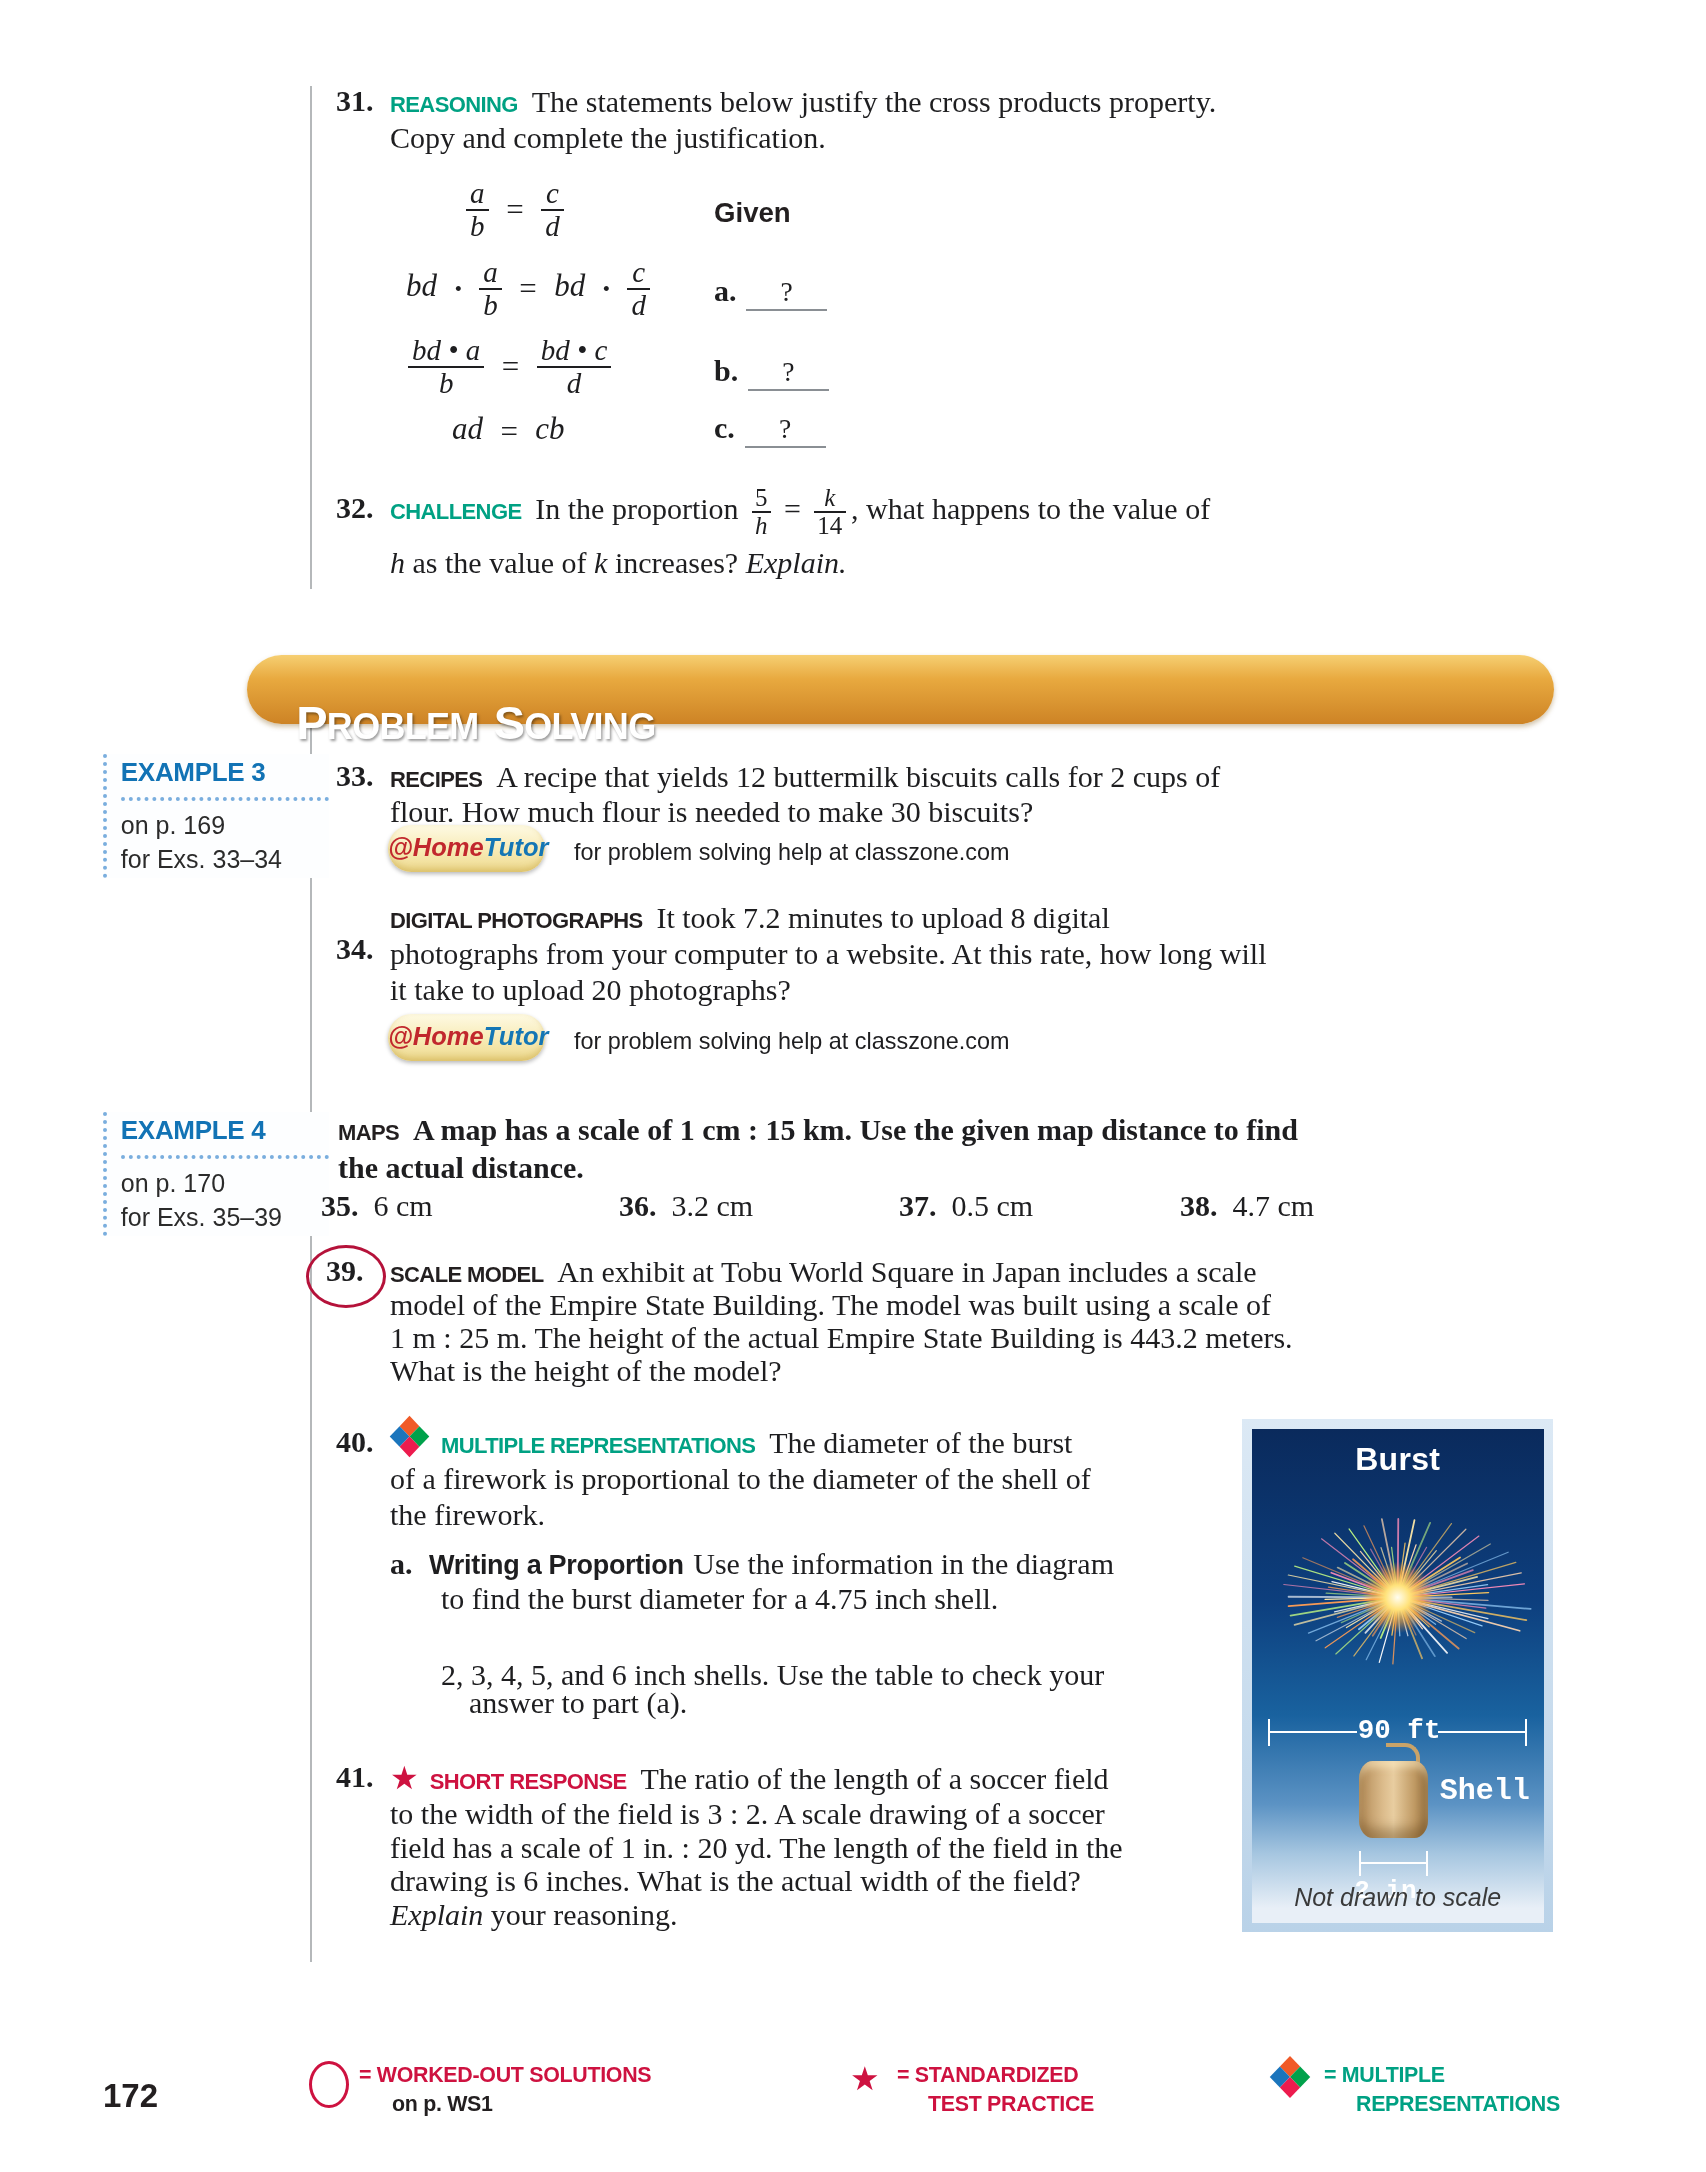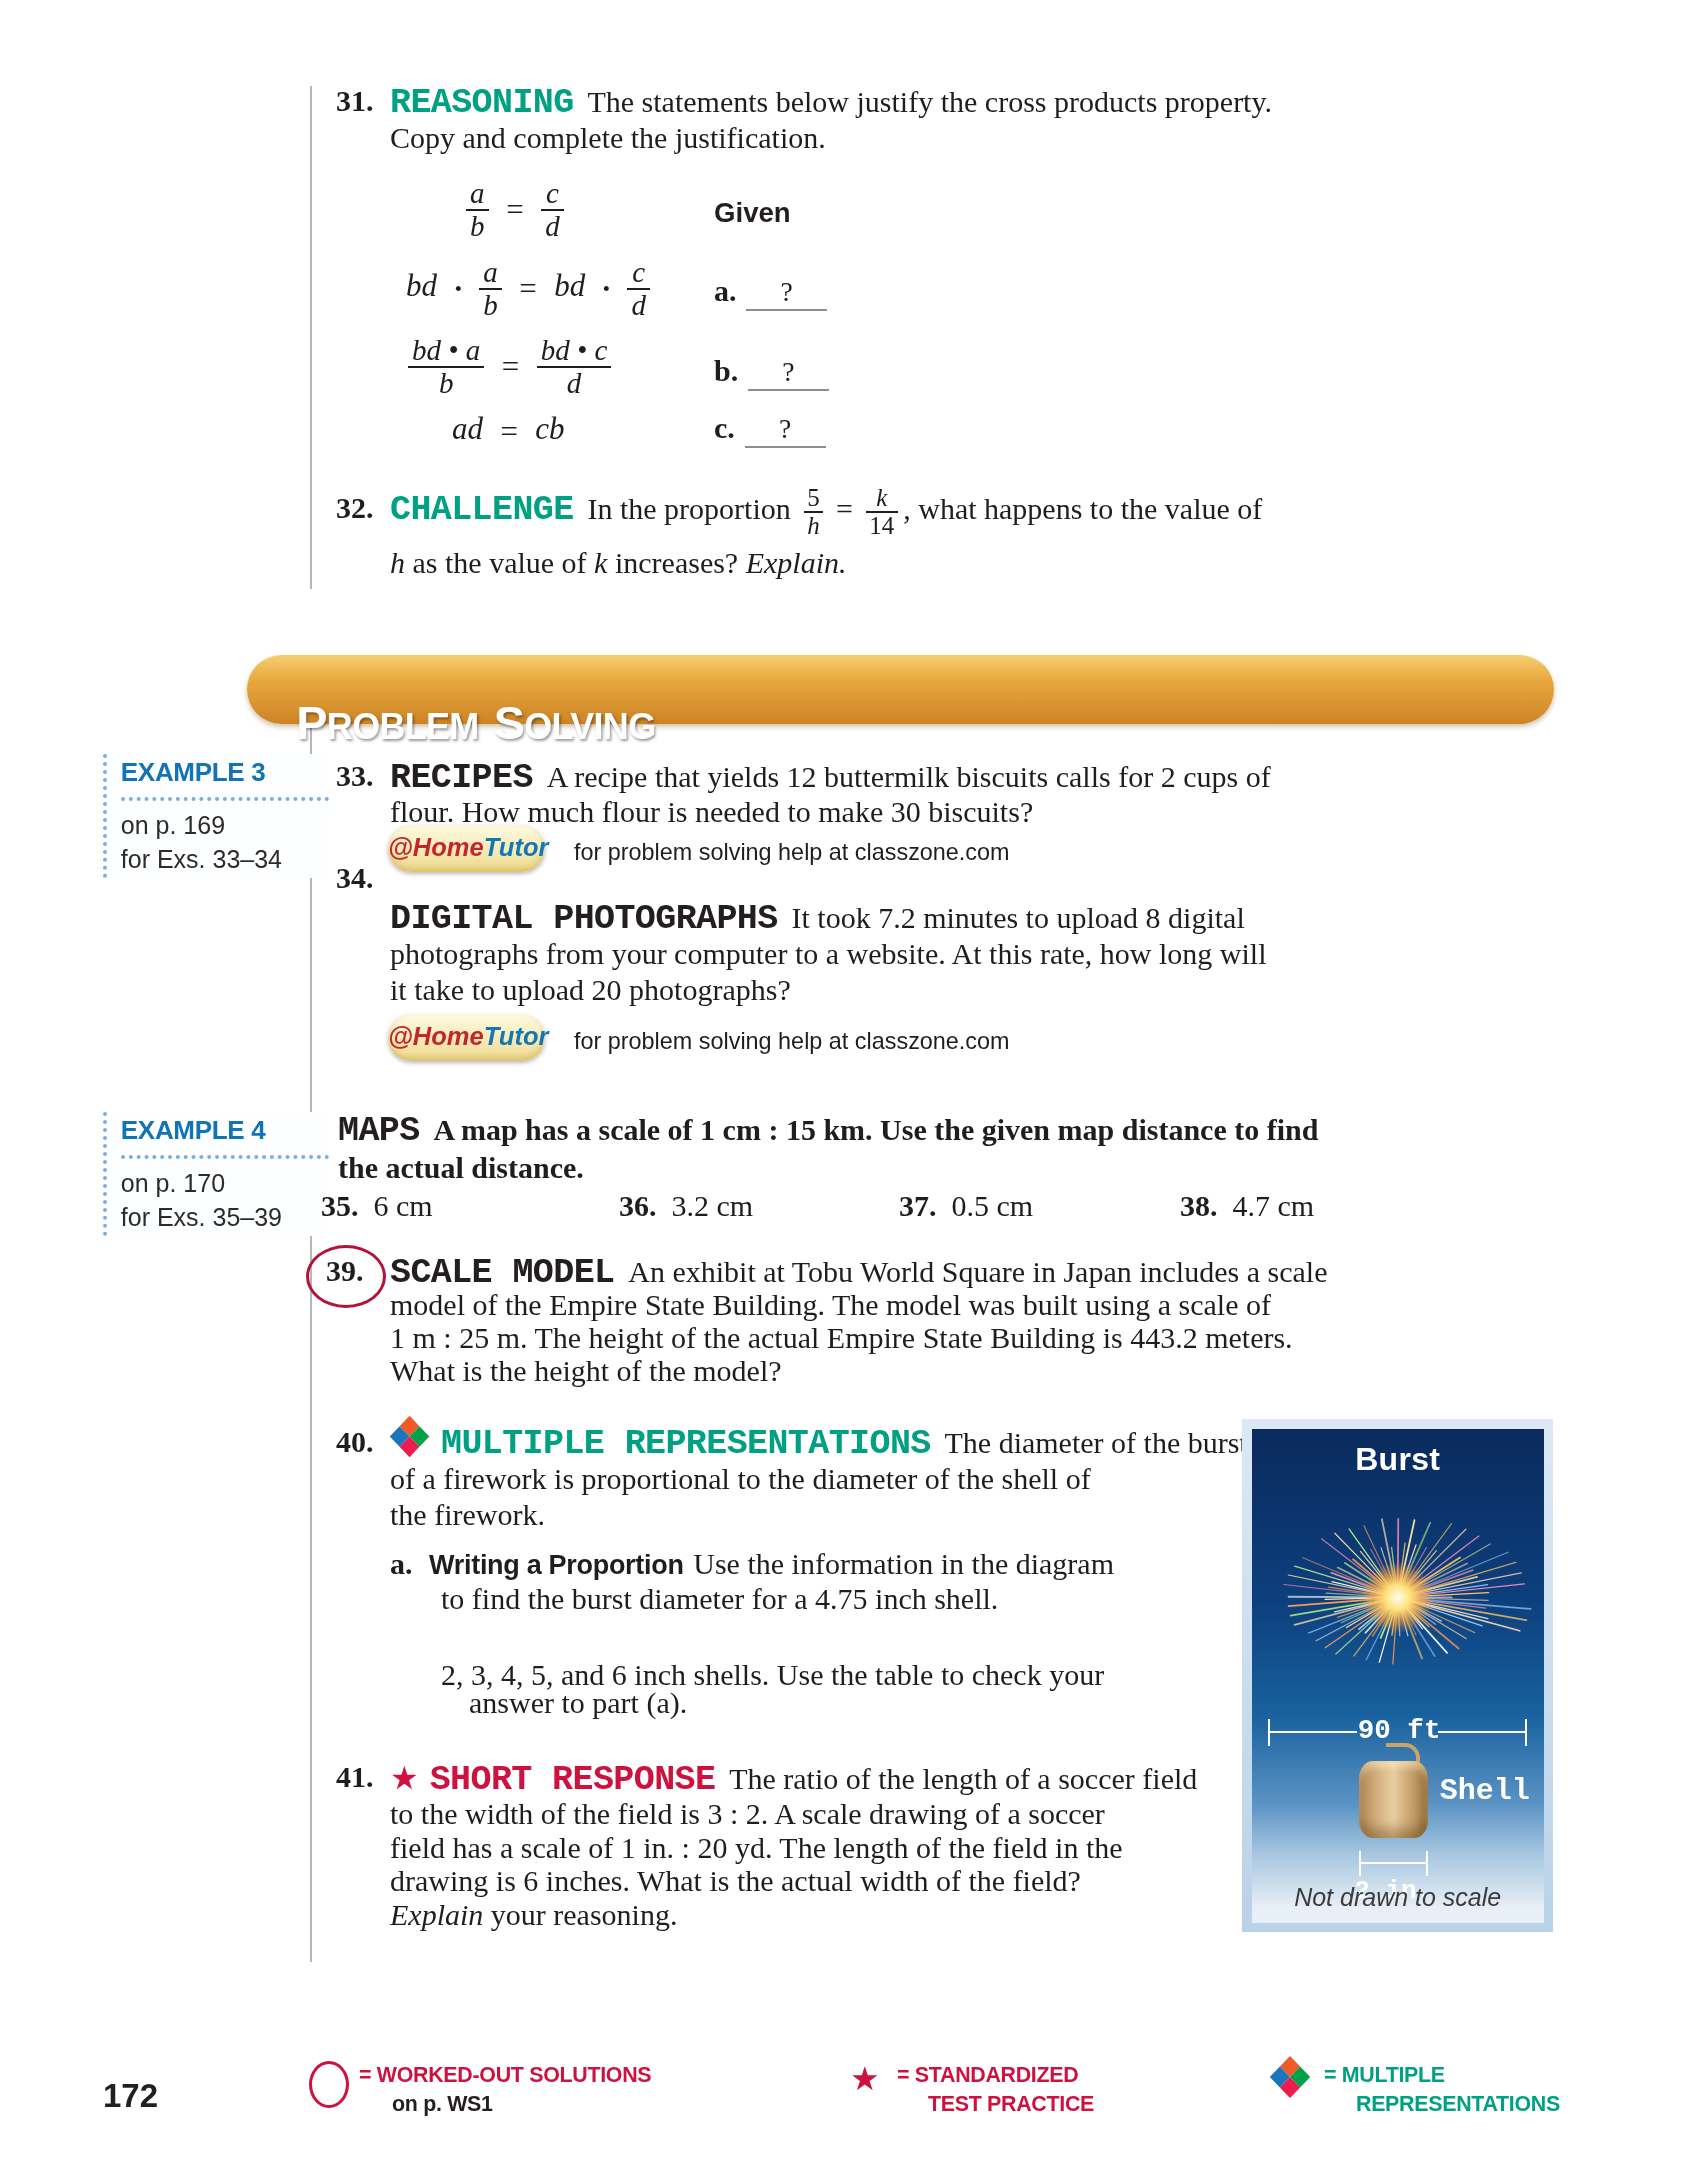--- a/index.html
+++ b/index.html
@@ -3,21 +3,21 @@
 <meta charset="utf-8">
 <style>
   html,body{margin:0;padding:0;background:#ffffff;}
   .page{position:relative;width:1699px;height:2172px;background:#fff;overflow:hidden;
         font-family:"Liberation Serif",serif;color:#1e1e20;}
   .abs{position:absolute;}
   .b{font-weight:bold;}
   .i{font-style:italic;}
   .body-line{position:absolute;left:390px;font-size:30px;line-height:36px;white-space:nowrap;}
   .pnum{position:absolute;left:336px;font-size:30px;font-weight:bold;white-space:nowrap;}
-  .tag{font-family:Liberation Mono, monospace;font-weight:bold;font-size:35px;
+  .tag{font-family:Liberation Sans, sans-serif;font-weight:bold;font-size:22px;
        letter-spacing:-0.6px;margin-right:13.8px;white-space:nowrap;}
   .dark{color:#231f20;}
   .green{color:#00A183;}
   .red{color:#CE1240;}
   .vrule{position:absolute;left:310px;width:2.1px;background:#b5b8ba;}
   
   .eqrow{position:absolute;font-size:31px;font-style:italic;white-space:nowrap;}
   .frac{display:inline-block;text-align:center;font-size:29px;line-height:1.08;vertical-align:middle;}
   .frac .den{display:block;border-top:2.1px solid #1e1e20;padding:0 4.1px;}
   .frac .num{display:block;padding:0 4.1px;}
@@ -169,21 +169,21 @@
   <div class="pnum" style="top:759px;">33.</div>
   <div class="body-line" style="top:759px;">
     <span class="tag dark">RECIPES</span><span>A recipe that yields 12 buttermilk biscuits calls for 2 cups of</span>
   </div>
   <div class="body-line" style="top:794px;">flour. How much flour is needed to make 30 biscuits?</div>
   <div class="badge" style="top:825px;">
     <span class="at">@Home</span><span class="tu">Tutor</span>
   </div>
   <div class="caption" style="top:839px;">for problem solving help at classzone.com</div>
 
-  <div class="pnum" style="top:861px;">34.</div>
+  <div class="pnum" style="top:932px;">34.</div>
   <div class="body-line" style="top:900px;">
     <span class="tag dark">DIGITAL PHOTOGRAPHS</span><span>It took 7.2 minutes to upload 8 digital</span>
   </div>
   <div class="body-line" style="top:936px;">photographs from your computer to a website. At this rate, how long will</div>
   <div class="body-line" style="top:972px;">it take to upload 20 photographs?</div>
   <div class="badge" style="top:1014px;">
     <span class="at">@Home</span><span class="tu">Tutor</span>
   </div>
   <div class="caption" style="top:1028px;">for problem solving help at classzone.com</div>
 

